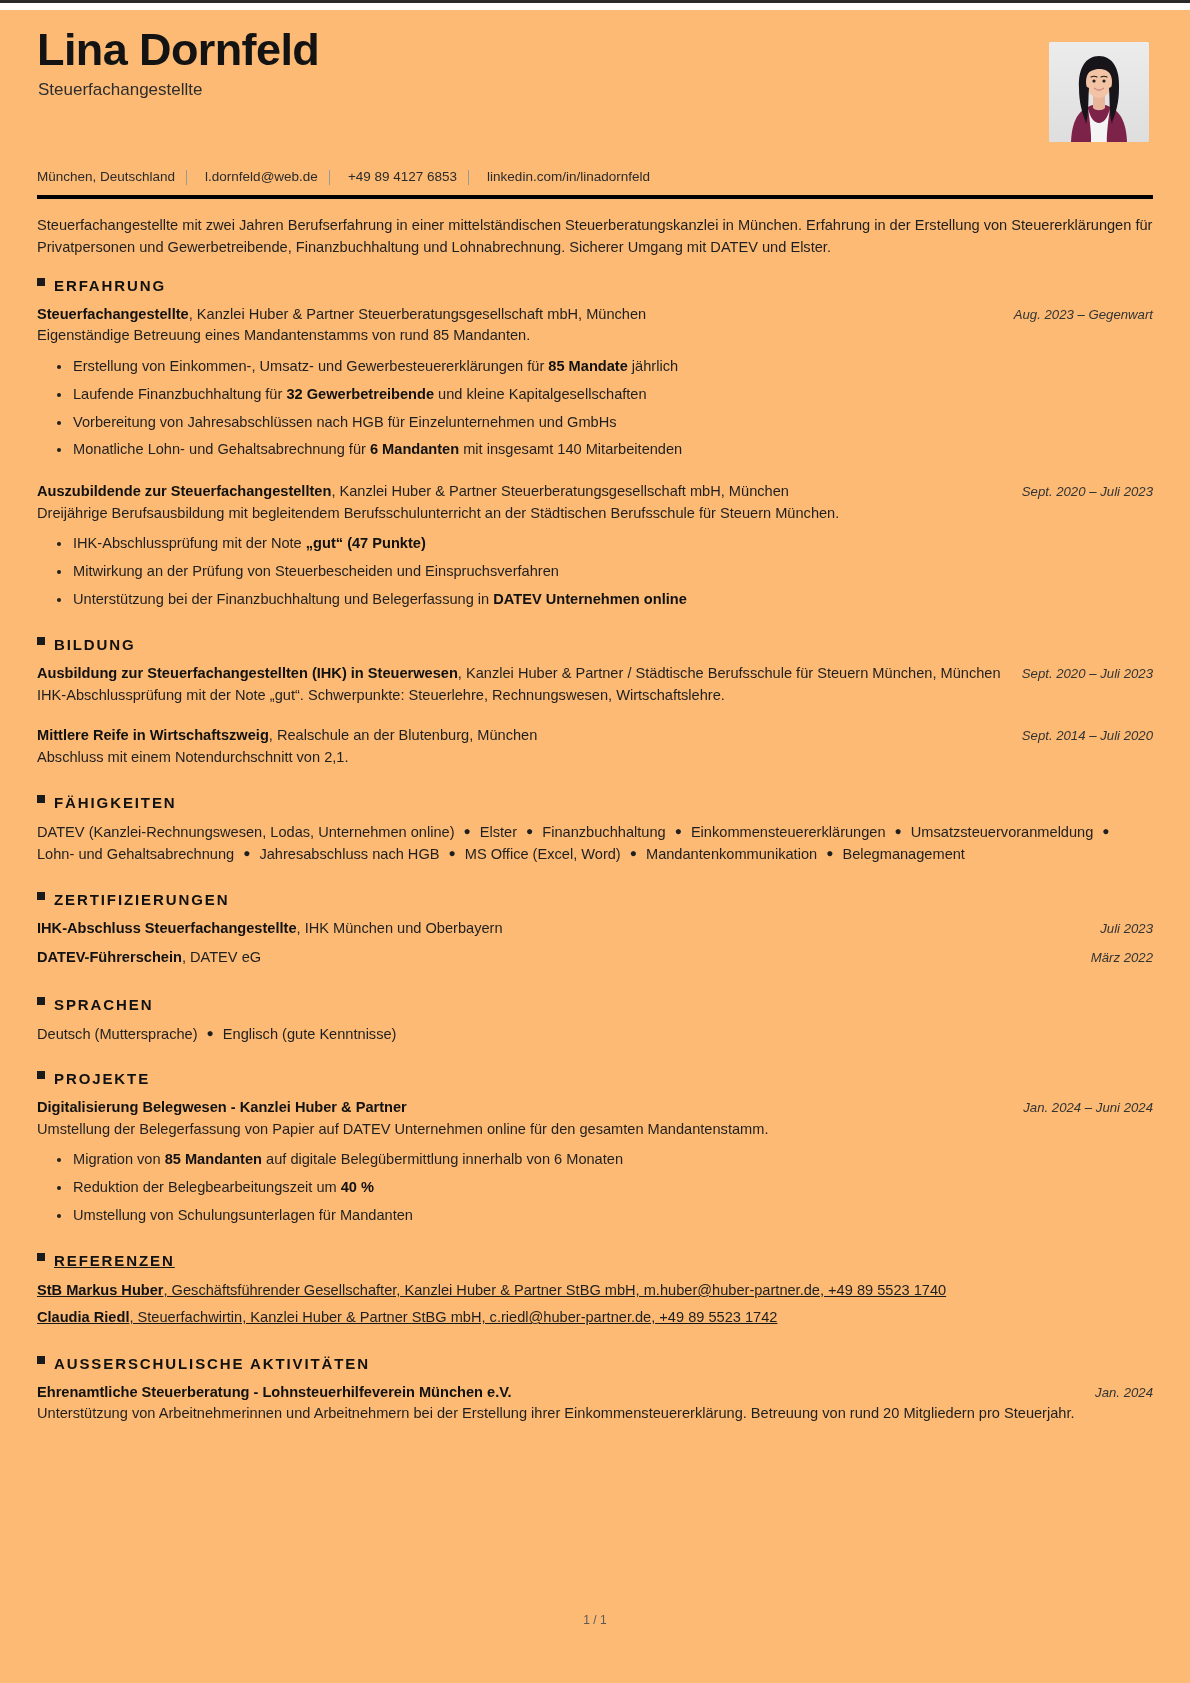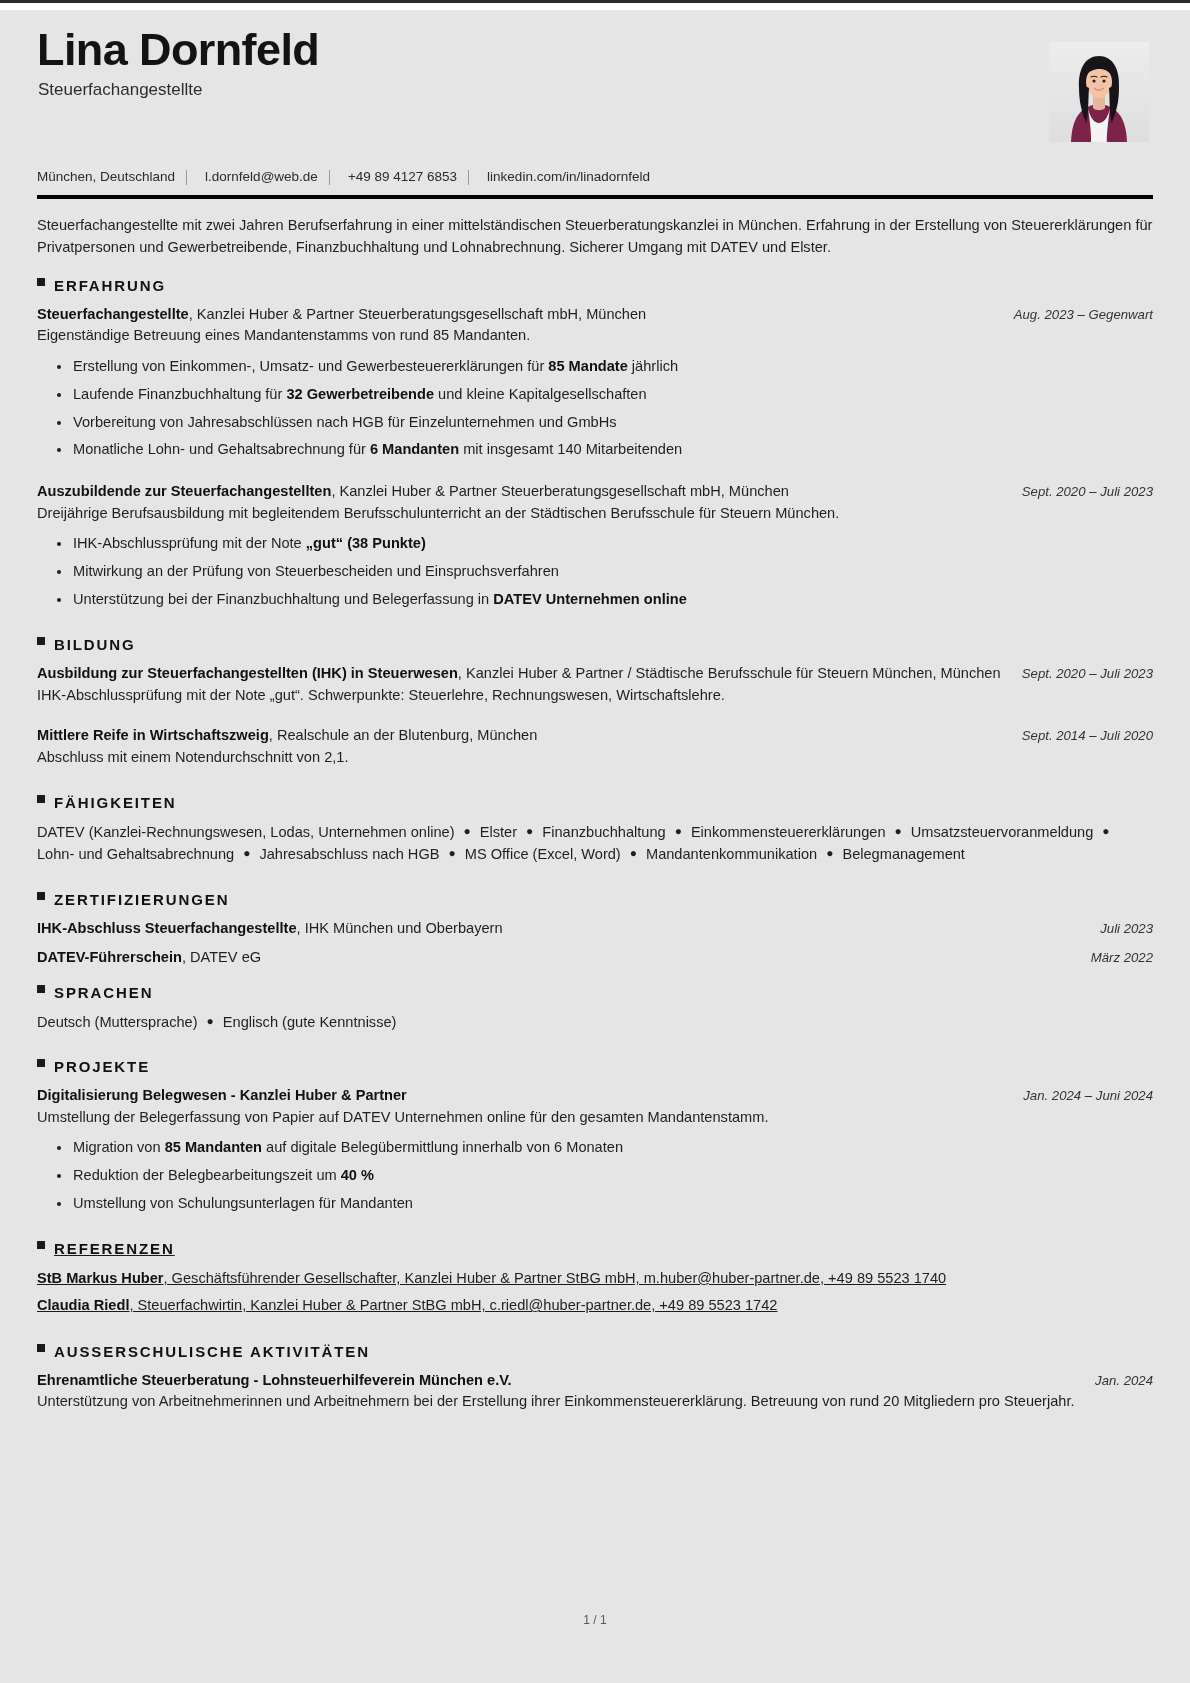--- a/index.html
+++ b/index.html
@@ -8,21 +8,21 @@
     background: #ffffff;
   }
   body {
     font-family: "Liberation Sans", sans-serif;
     color: #1a1a1a;
   }
   .page {
     position: relative;
     width: 1190px;
     height: 1683px;
-    background: #e5e5e5;
+    background: #fdba74;
     box-sizing: border-box;
     overflow: hidden;
   }
   .topbar {
     position: absolute;
     top: 0; left: 0; right: 0;
     height: 7px;
     background: #ffffff;
     border-top: 3px solid #2a2a2a;
   }
@@ -301,21 +301,21 @@
         </ul>
       </div>
 
       <div class="entry" style="margin-top:20px;">
         <div class="entry-top">
           <div class="entry-headline"><b>Auszubildende zur Steuerfachangestellten</b><span>, Kanzlei Huber &amp; Partner Steuerberatungsgesellschaft mbH, München</span></div>
           <div class="entry-date">Sept. 2020 – Juli 2023</div>
         </div>
         <div class="entry-desc">Dreijährige Berufsausbildung mit begleitendem Berufsschulunterricht an der Städtischen Berufsschule für Steuern München.</div>
         <ul class="bullets">
-          <li><span>IHK-Abschlussprüfung mit der Note </span><b>„gut“ (38 Punkte)</b><span></span></li>
+          <li><span>IHK-Abschlussprüfung mit der Note </span><b>„gut“ (47 Punkte)</b><span></span></li>
           <li><span>Mitwirkung an der Prüfung von Steuerbescheiden und Einspruchsverfahren</span><b></b><span></span></li>
           <li><span>Unterstützung bei der Finanzbuchhaltung und Belegerfassung in </span><b>DATEV Unternehmen online</b><span></span></li>
         </ul>
       </div>
     </div>
 
     <div class="section" style="margin-top:26px;">
       <div class="section-head">
         <span class="sq"></span>
         <span class="section-title">BILDUNG</span>
@@ -356,21 +356,21 @@
       <div class="flatline">
         <div><b>IHK-Abschluss Steuerfachangestellte</b><span>, IHK München und Oberbayern</span></div>
         <div class="entry-date">Juli 2023</div>
       </div>
       <div class="flatline">
         <div><b>DATEV-Führerschein</b><span>, DATEV eG</span></div>
         <div class="entry-date">März 2022</div>
       </div>
     </div>
 
-    <div class="section" style="margin-top:16px;">
+    <div class="section" style="margin-top:28px;">
       <div class="section-head">
         <span class="sq"></span>
         <span class="section-title">SPRACHEN</span>
       </div>
       <div class="inline-list">
         <span>Deutsch (Muttersprache)</span><span class="dot">●</span><span>Englisch (gute Kenntnisse)</span>
       </div>
     </div>
 
     <div class="section" style="margin-top:26px;">

